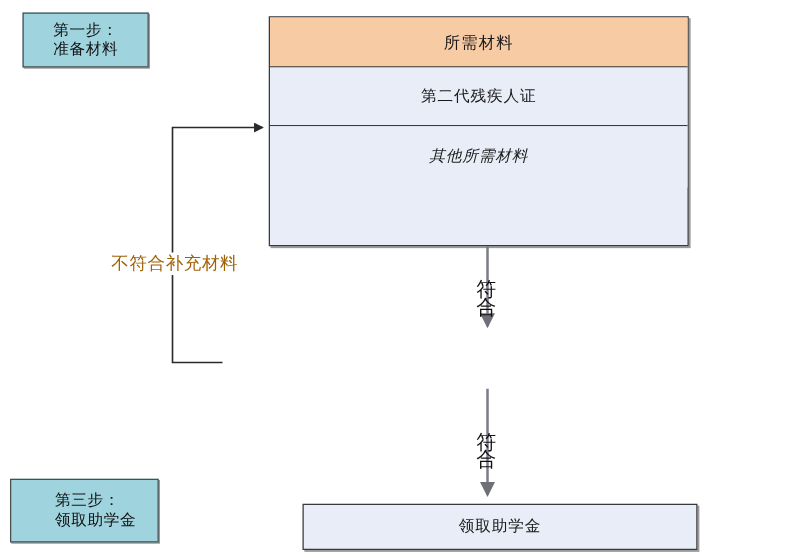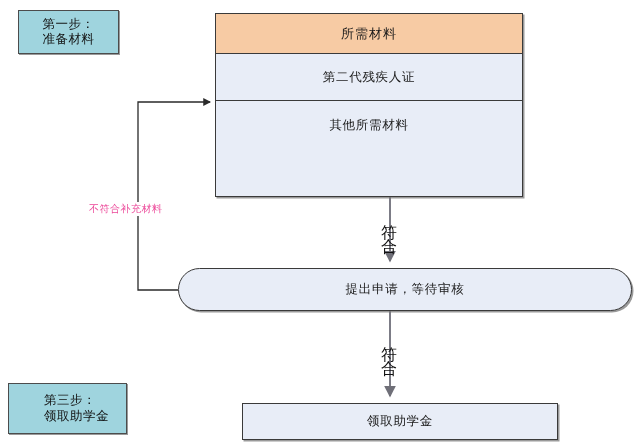--- a/index.html
+++ b/index.html
@@ -23,41 +23,41 @@
     letter-spacing:0.5px;
     color:#111;
     white-space:pre-line;
   }
   #step1{left:18px;top:10px;width:99px;height:42px;}
   #step2{left:18px;top:265px;width:99px;height:48px;}
   #step3{left:8px;top:383px;width:99px;height:49px;padding-left:18px;}
 
   
   .table{
-    position:absolute;left:215px;top:13px;width:308px;height:184px;
+    position:absolute;left:215px;top:13px;width:336px;height:184px;
     border:1px solid #3a3a3a;
     box-shadow:1.5px 1.5px 0 rgba(120,120,120,.75);
     box-sizing:border-box;
     background:#e8edf7;
   }
   .table-head{
     height:40px;background:#f7cba4;
     border-bottom:1px solid #3a3a3a;
     display:flex;align-items:center;justify-content:center;
     font-size:13px;letter-spacing:1px;
     box-sizing:border-box;
   }
   .table-row{
     height:47px;background:#e8edf7;
     border-bottom:1px solid #3a3a3a;
     display:flex;align-items:center;justify-content:center;
     font-size:12.5px;letter-spacing:.7px;
     box-sizing:border-box;
   }
-  .table-row.last{border-bottom:none;height:49px;}
+  .table-row.last{border-bottom:none;height:49px;font-style:italic;}
 
   
   .pill{
     position:absolute;left:178px;top:268px;width:454px;height:43px;
     background:#e8edf7;
     border:1px solid #3a3a3a;
     border-radius:22px;
     box-shadow:1.5px 1.5px 0 rgba(120,120,120,.75);
     display:flex;align-items:center;justify-content:center;
     font-size:12.5px;letter-spacing:.7px;
@@ -86,22 +86,22 @@
     width:14px;
     text-align:center;
     color:#111;
     letter-spacing:0;
   }
   #sym1{left:381px;top:226px;}
   #sym2{left:381px;top:348px;}
 
   .hlabel{
     position:absolute;
-    font-size:10px;
-    color:#ec4899;
+    font-size:14px;
+    color:#a16207;
     letter-spacing:.5px;
     white-space:nowrap;
     background:#ffffff;
     padding:0 1px;
   }
   #nomatch{left:88px;top:202px;}
 </style>
 </head>
 <body>
 
@@ -142,17 +142,16 @@
     <div class="table-row">第二代残疾人证</div>
     <div class="table-row last">其他所需材料</div>
   </div>
 
   <div class="vlabel" id="sym1">符合</div>
 
   <div class="vlabel" id="sym2">符合</div>
 
   <div class="hlabel" id="nomatch">不符合补充材料</div>
 
-  <div class="pill">提出申请，等待审核</div>
 
   <div class="result">领取助学金</div>
 
 </div>
 
 </body></html>

